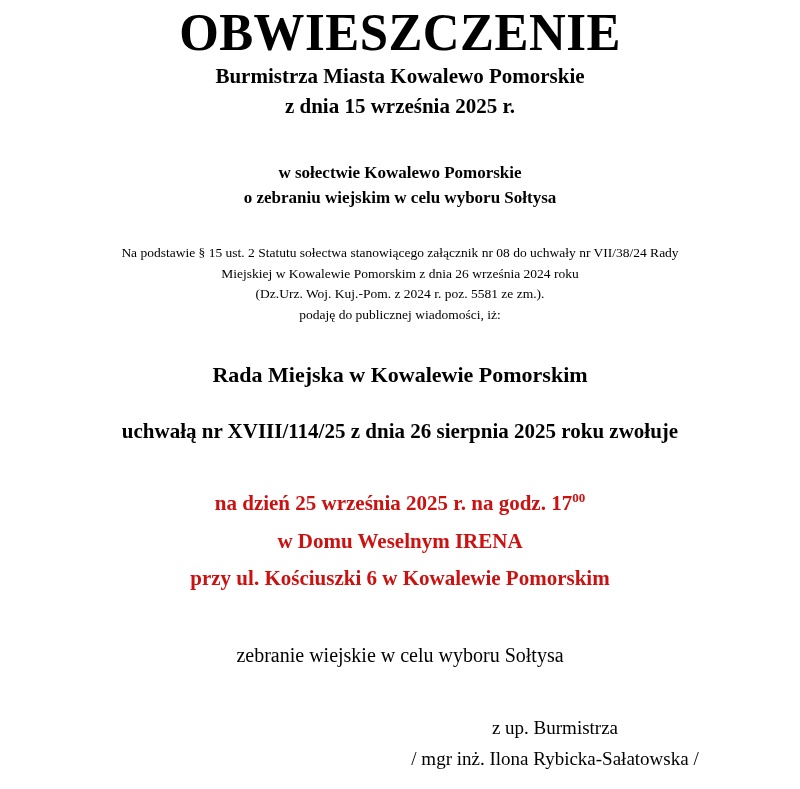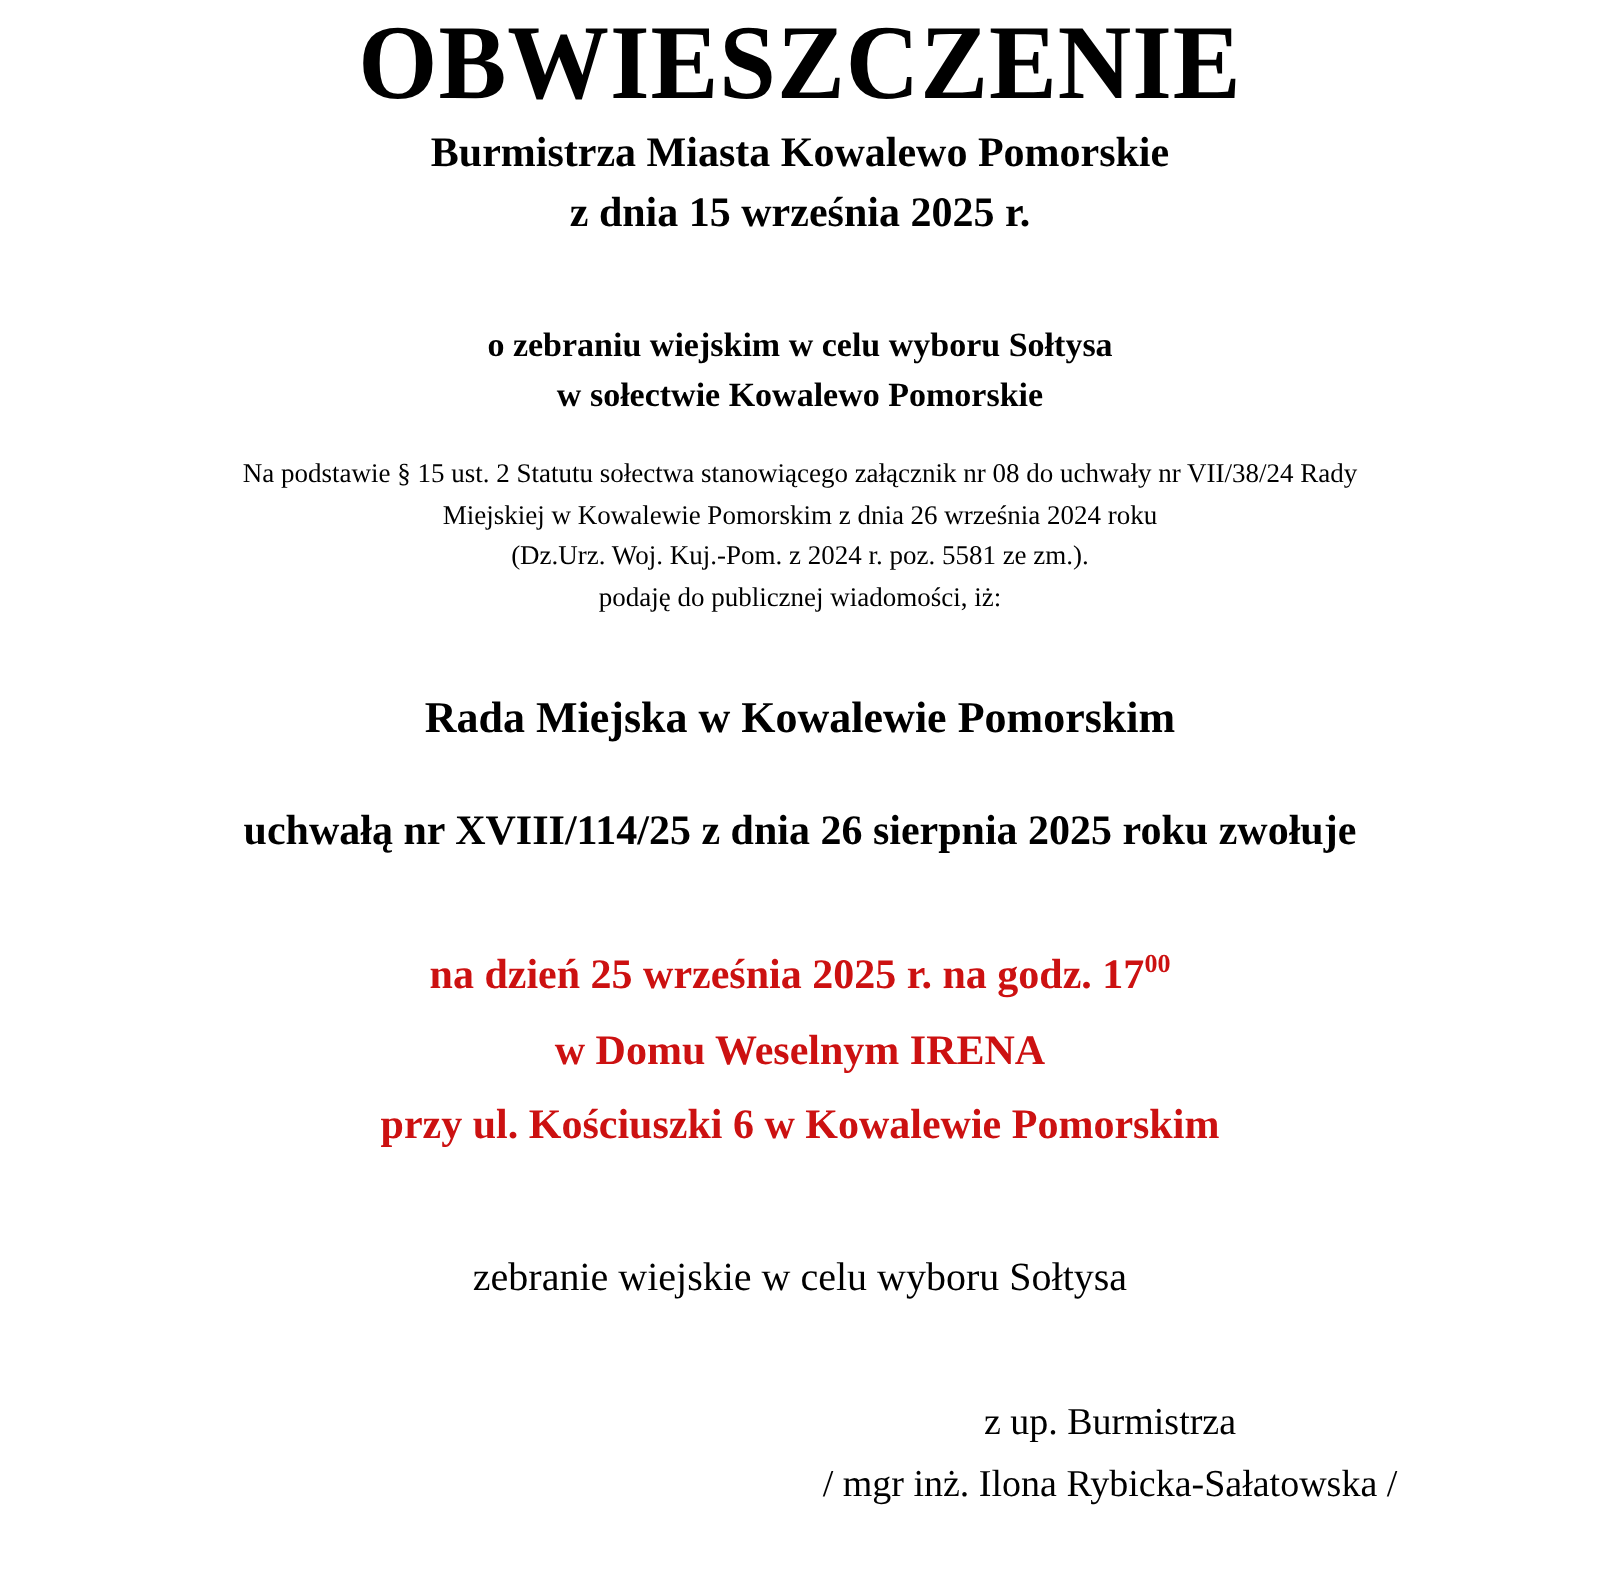--- a/index.html
+++ b/index.html
@@ -49,21 +49,21 @@
   
   .purpose-block {
     margin-top: 38px;
     font-size: 17px;
     font-weight: bold;
     line-height: 1.52;
   }
 
   
   .legal-block {
-    margin-top: 16px;
+    margin-top: 32px;
     font-size: 13.5px;
     font-weight: normal;
     line-height: 1.52;
   }
 
   
   .council-heading {
     margin-top: 36px;
     font-size: 22px;
     font-weight: bold;
@@ -115,22 +115,22 @@
 <div class="page">
 
   <h1 class="doc-title center">OBWIESZCZENIE</h1>
 
   <div class="subtitle-block center">
     <div>Burmistrza Miasta Kowalewo Pomorskie</div>
     <div>z dnia 15 września 2025 r.</div>
   </div>
 
   <div class="purpose-block center">
+    <div>w sołectwie Kowalewo Pomorskie</div>
     <div>o zebraniu wiejskim w celu wyboru Sołtysa</div>
-    <div>w sołectwie Kowalewo Pomorskie</div>
   </div>
 
   <div class="legal-block center">
     <div>Na podstawie  § 15 ust. 2 Statutu sołectwa stanowiącego załącznik nr 08 do uchwały nr VII/38/24 Rady</div>
     <div>Miejskiej w Kowalewie Pomorskim z dnia 26 września 2024 roku</div>
     <div>(Dz.Urz. Woj. Kuj.-Pom. z 2024 r. poz. 5581 ze zm.).</div>
     <div>podaję do publicznej wiadomości, iż:</div>
   </div>
 
   <div class="council-heading center">Rada Miejska w Kowalewie Pomorskim</div>

